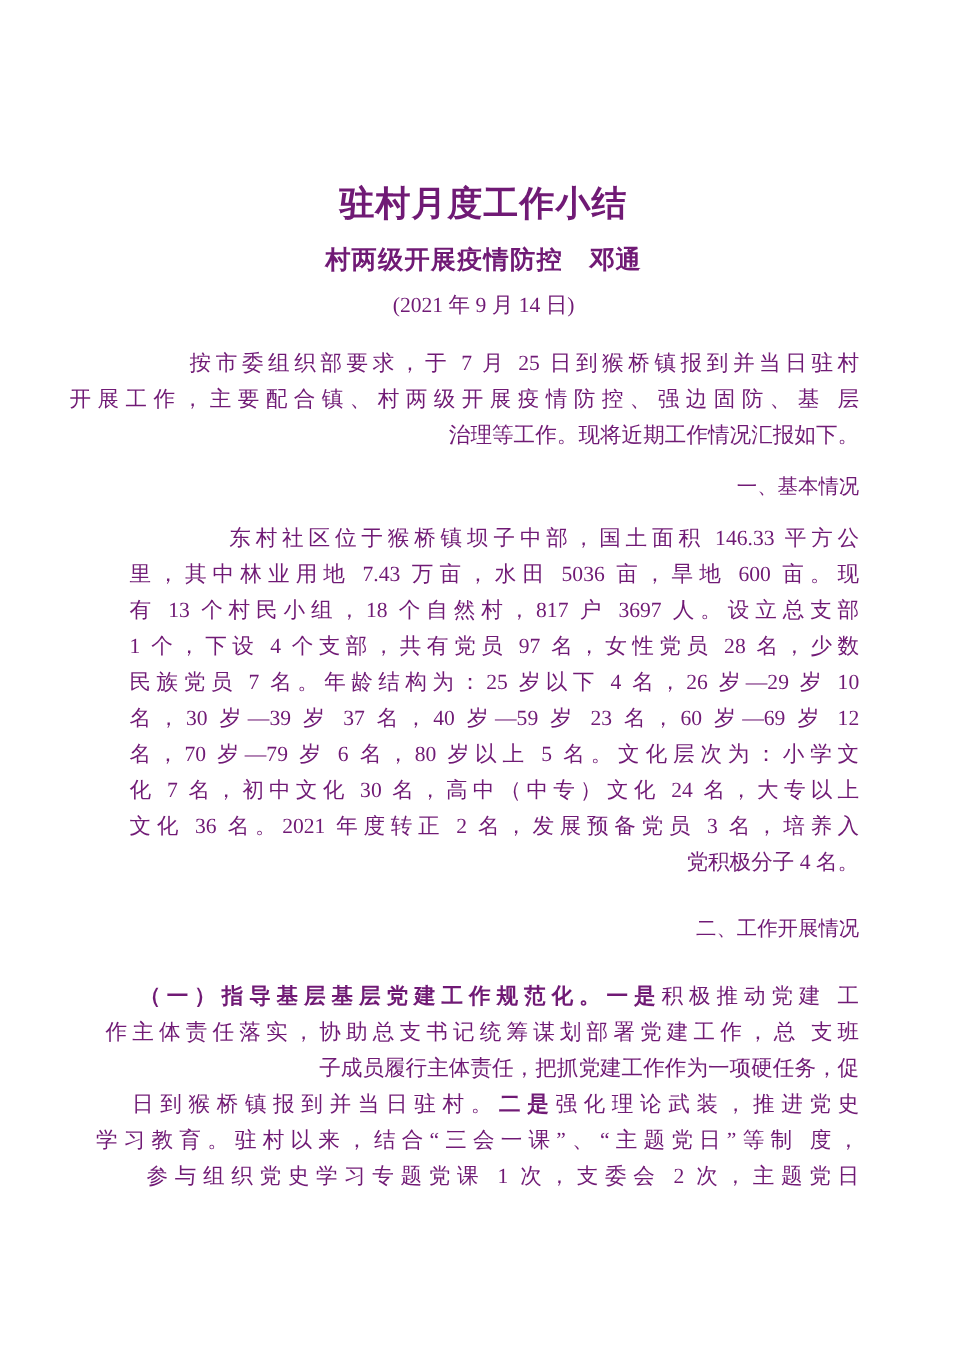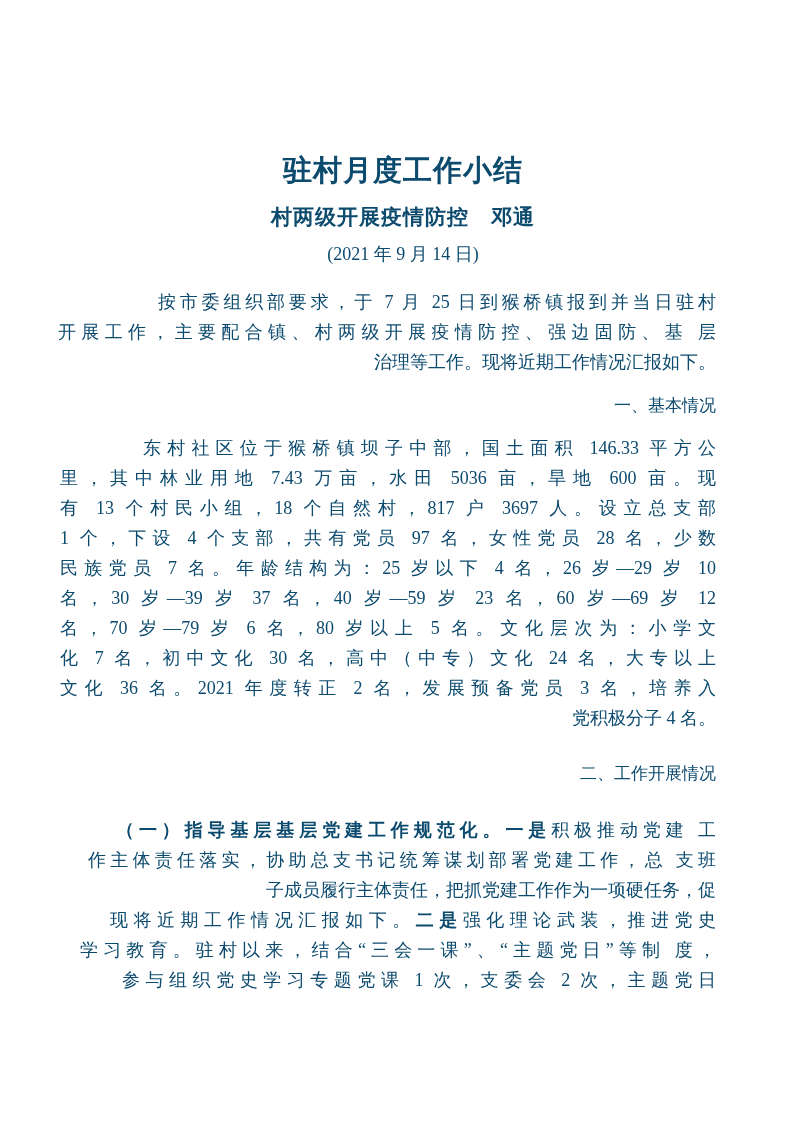--- a/index.html
+++ b/index.html
@@ -1,21 +1,21 @@
 <!DOCTYPE html>
 <html><head>
 <meta charset="utf-8">
 <style>
   html, body { margin: 0; padding: 0; background: #ffffff; }
   #page {
     position: relative;
     width: 794px;
     height: 1122px;
     background: #ffffff;
-    color: #0c4a6e;
+    color: #701a75;
     font-family: "Liberation Serif", "DejaVu Serif", serif;
     overflow: hidden;
   }
   #doc {
     padding: 152px 78px 0 58px; 
   }
   .head { text-align: center; padding-left: 32px; }
   .doc-title {
     font-family: "Liberation Sans", "DejaVu Sans", sans-serif;
     font-weight: bold;
@@ -68,38 +68,38 @@
     </div>
     <div id="body-blocks">
         <div class="block paragraph" style="margin-bottom: 14px;">
           <div class="line just" style="padding-left: 100px;"><span class="run">按市委组织部要求，于 7 月 25 日到猴桥镇报到并当日驻村</span></div>
           <div class="line just" style="padding-left: 0px;"><span class="run">开展工作，主要配合镇、村两级开展疫情防控、强边固防、基 层</span></div>
           <div class="line" style="padding-left: 8px;"><span class="run">治理等工作。现将近期工作情况汇报如下。</span></div>
         </div>
         <div class="block heading" style="margin-bottom: 12px;">
           <div class="line" style="padding-left: 76px;"><span class="run">一、基本情况</span></div>
         </div>
-        <div class="block paragraph" style="margin-bottom: 26px;">
+        <div class="block paragraph" style="margin-bottom: 26px; margin-left: 48px;">
           <div class="line just" style="padding-left: 85px;"><span class="run">东村社区位于猴桥镇坝子中部，国土面积 146.33 平方公</span></div>
           <div class="line just" style="padding-left: 2px;"><span class="run">里，其中林业用地 7.43 万亩，水田 5036 亩，旱地 600 亩。现</span></div>
           <div class="line just" style="padding-left: 2px;"><span class="run">有 13 个村民小组，18 个自然村，817 户 3697 人。设立总支部</span></div>
           <div class="line just" style="padding-left: 2px;"><span class="run">1 个，下设 4 个支部，共有党员 97 名，女性党员 28 名，少数</span></div>
           <div class="line just" style="padding-left: 2px;"><span class="run">民族党员 7 名。年龄结构为：25 岁以下 4 名，26 岁—29 岁 10</span></div>
           <div class="line just" style="padding-left: 2px;"><span class="run">名，30 岁—39 岁 37 名，40 岁—59 岁 23 名，60 岁—69 岁 12</span></div>
           <div class="line just" style="padding-left: 2px;"><span class="run">名，70 岁—79 岁 6 名，80 岁以上 5 名。文化层次为：小学文</span></div>
           <div class="line just" style="padding-left: 2px;"><span class="run">化 7 名，初中文化 30 名，高中（中专）文化 24 名，大专以上</span></div>
           <div class="line just" style="padding-left: 2px;"><span class="run">文化 36 名。2021 年度转正 2 名，发展预备党员 3 名，培养入</span></div>
           <div class="line" style="padding-left: 2px;"><span class="run">党积极分子 4 名。</span></div>
         </div>
         <div class="block heading" style="margin-bottom: 26px;">
           <div class="line" style="padding-left: 80px;"><span class="run">二、工作开展情况</span></div>
         </div>
         <div class="block paragraph" style="margin-bottom: 0px;">
           <div class="line just" style="padding-left: 58px;"><span class="run-bold">（一）指导基层基层党建工作规范化。</span><span class="run-bold">一是</span><span class="run">积极推动党建 工</span></div>
           <div class="line just" style="padding-left: 30px;"><span class="run">作主体责任落实，协助总支书记统筹谋划部署党建工作，总 支班</span></div>
           <div class="line" style="padding-left: 30px;"><span class="run">子成员履行主体责任，把抓党建工作作为一项硬任务，促</span></div>
-          <div class="line just" style="padding-left: 52px;"><span class="run">现将近期工作情况汇报如下。</span><span class="run-bold">二是</span><span class="run">强化理论武装，推进党史</span></div>
+          <div class="line just" style="padding-left: 52px;"><span class="run">日到猴桥镇报到并当日驻村。</span><span class="run-bold">二是</span><span class="run">强化理论武装，推进党史</span></div>
           <div class="line just" style="padding-left: 22px;"><span class="run">学习教育。驻村以来，结合“三会一课”、“主题党日”等制 度，</span></div>
           <div class="line just" style="padding-left: 64px;"><span class="run">参与组织党史学习专题党课 1 次，支委会 2 次，主题党日</span></div>
         </div>
       </div>
   </div>
 </div>
 
 </body></html>

